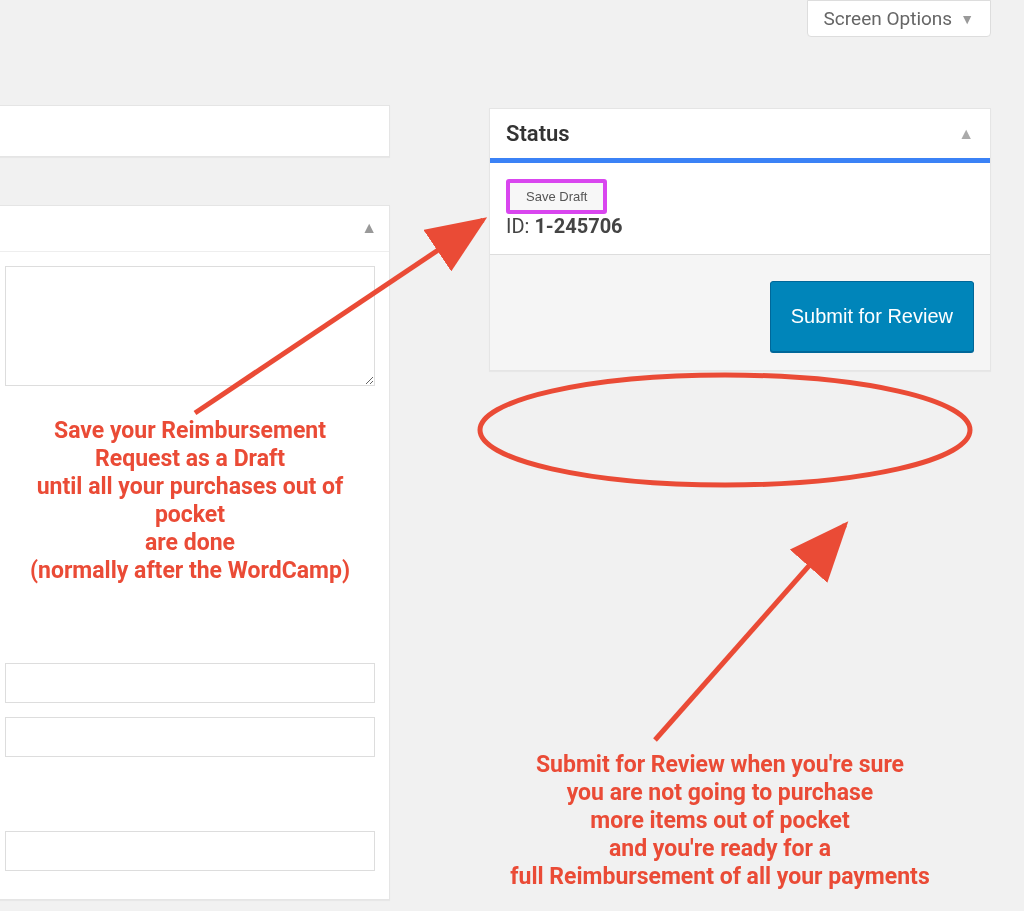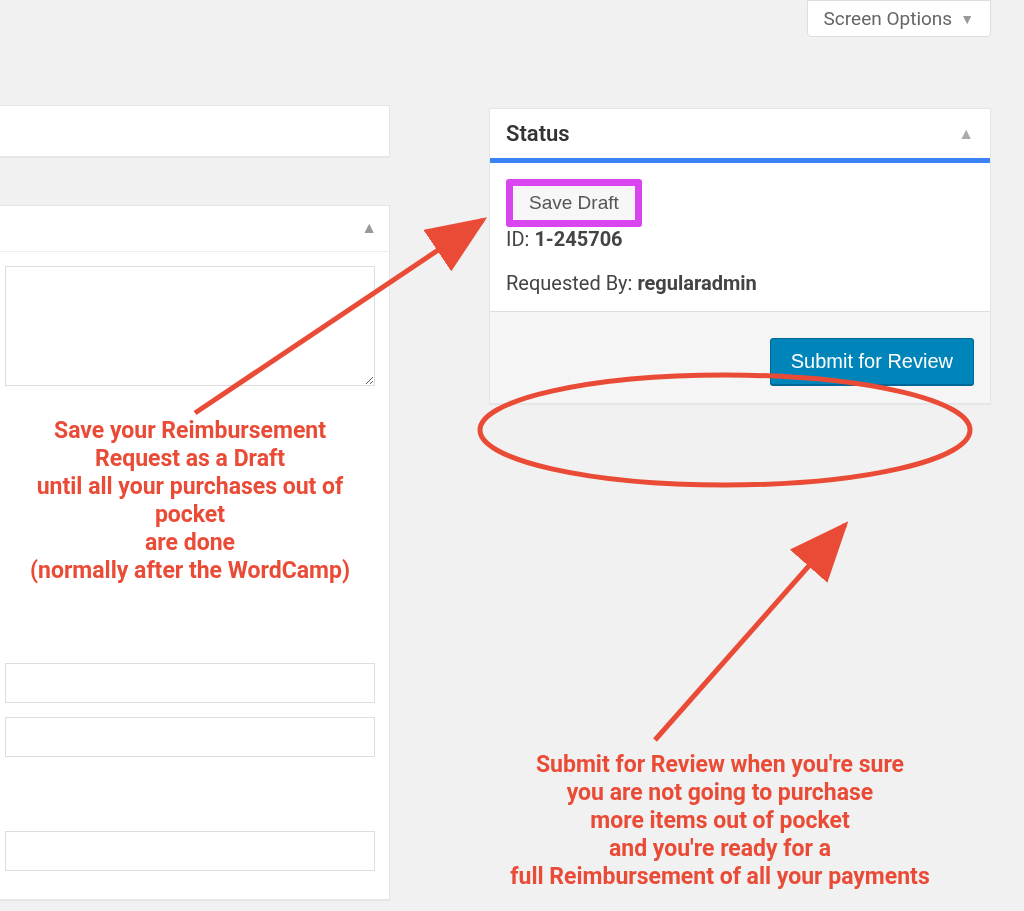--- a/index.html
+++ b/index.html
@@ -115,25 +115,25 @@
   .metabox-header .toggle {
     color: #aaa;
     font-size: 16px;
     cursor: pointer;
   }
   .metabox-body {
     padding: 16px;
   }
   .btn {
     display: inline-block;
-    border: 7px solid #d946ef;
+    border: 4px solid #d946ef;
     background: #f7f7f7;
     color: #555;
     padding: 6px 16px;
-    font-size: 19px;
+    font-size: 13px;
     border-radius: 3px;
     cursor: pointer;
   }
   .id-line {
     font-size: 20px;
     color: #444;
   }
   .id-line .val { font-weight: 700; }
   .req-line {
     margin-top: 20px;
@@ -153,21 +153,21 @@
   }
   .submit-row {
     text-align: right;
     margin-top: 12px;
   }
   .btn-primary {
     background: #0085ba;
     border: 1px solid #006799;
     color: #fff;
     font-size: 20px;
-    padding: 11px 20px;
+    padding: 23px 20px;
     border-radius: 3px;
     cursor: pointer;
     box-shadow: 0 1px 0 #006799;
   }
 
   
   .anno {
     position: absolute;
     inset: 0;
     pointer-events: none;
@@ -209,24 +209,20 @@
     <div class="metabox-header">
       <h2>Status</h2>
       <span class="toggle">▲</span>
     </div>
     <div class="metabox-body">
       <button class="btn">Save Draft</button>
       <div class="id-line">
         <span>ID:</span>
         <span class="val">1-245706</span>
       </div>
-      <div class="req-line">
-        <span>Requested By:</span>
-        <span class="val">regularadmin</span>
-      </div>
     </div>
     <div class="metabox-footer">
       <div class="submit-row">
         <button class="btn-primary">Submit for Review</button>
       </div>
     </div>
   </div>
 </div>
 
 <svg class="anno" width="1024" height="911">

